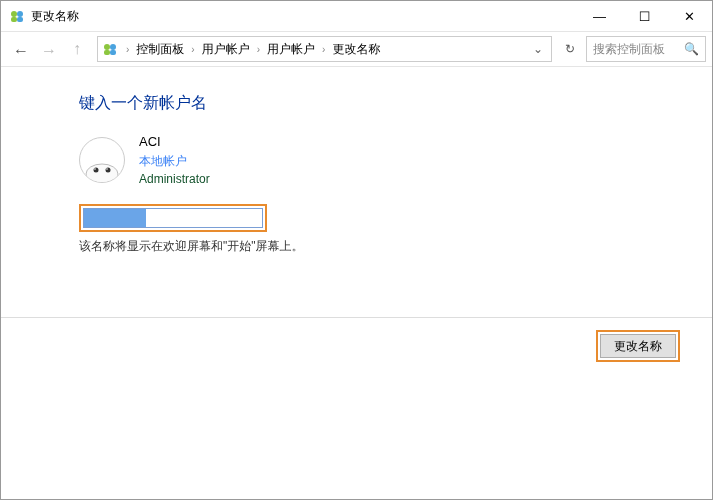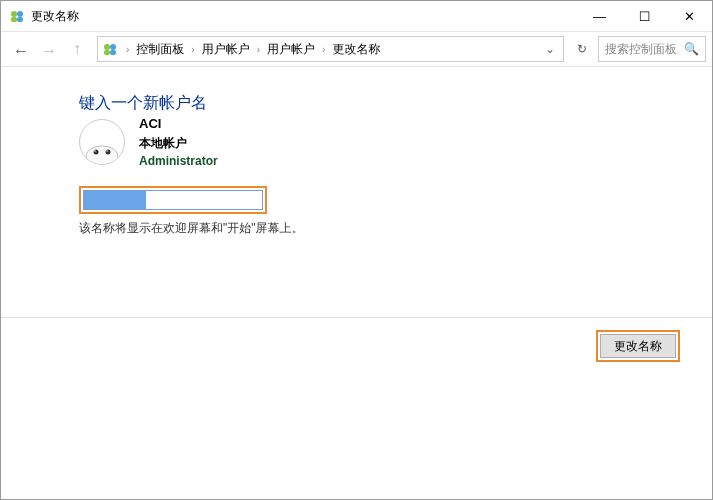--- a/index.html
+++ b/index.html
@@ -98,57 +98,58 @@
       display: flex;
       align-items: center;
       justify-content: center;
       color: #555;
       cursor: pointer;
       margin-right: 4px;
     }
     .search-box {
       display: flex;
       align-items: center;
-      width: 108px;
+      width: 120px;
       height: 26px;
       border: 1px solid #ccc;
       padding: 0 6px;
       color: #888;
       background: #fff;
     }
     .search-text { flex: 1; font-size: 12px; }
     .search-icon { font-size: 12px; color: #555; }
     .content {
       padding: 26px 0 0 78px;
     }
     .heading {
       color: #003399;
       font-size: 16px;
+      margin-bottom: 18px;
     }
     .account-row {
       display: flex;
       align-items: center;
       margin-bottom: 16px;
     }
     .avatar {
       width: 46px;
       height: 46px;
       border-radius: 50%;
       border: 1px solid #ccc;
       background: #fff;
       margin-right: 14px;
       display: flex;
       align-items: flex-end;
       justify-content: center;
       overflow: hidden;
     }
     .avatar svg { width: 36px; height: 30px; }
-    .account-text { line-height: 1.5; font-weight: bold; }
+    .account-text { line-height: 1.5; }
     .account-name { font-size: 13px; color: #000; }
-    .account-type { font-size: 12px; color: #000000; }
+    .account-type { font-size: 12px; color: #3b82f6; }
     .account-role { font-size: 12px; color: #14532d; }
     .input-highlight {
       display: inline-block;
       border: 2px solid #e88b2e;
       padding: 2px;
       margin-bottom: 6px;
     }
     .name-input {
       width: 180px;
       height: 20px;

